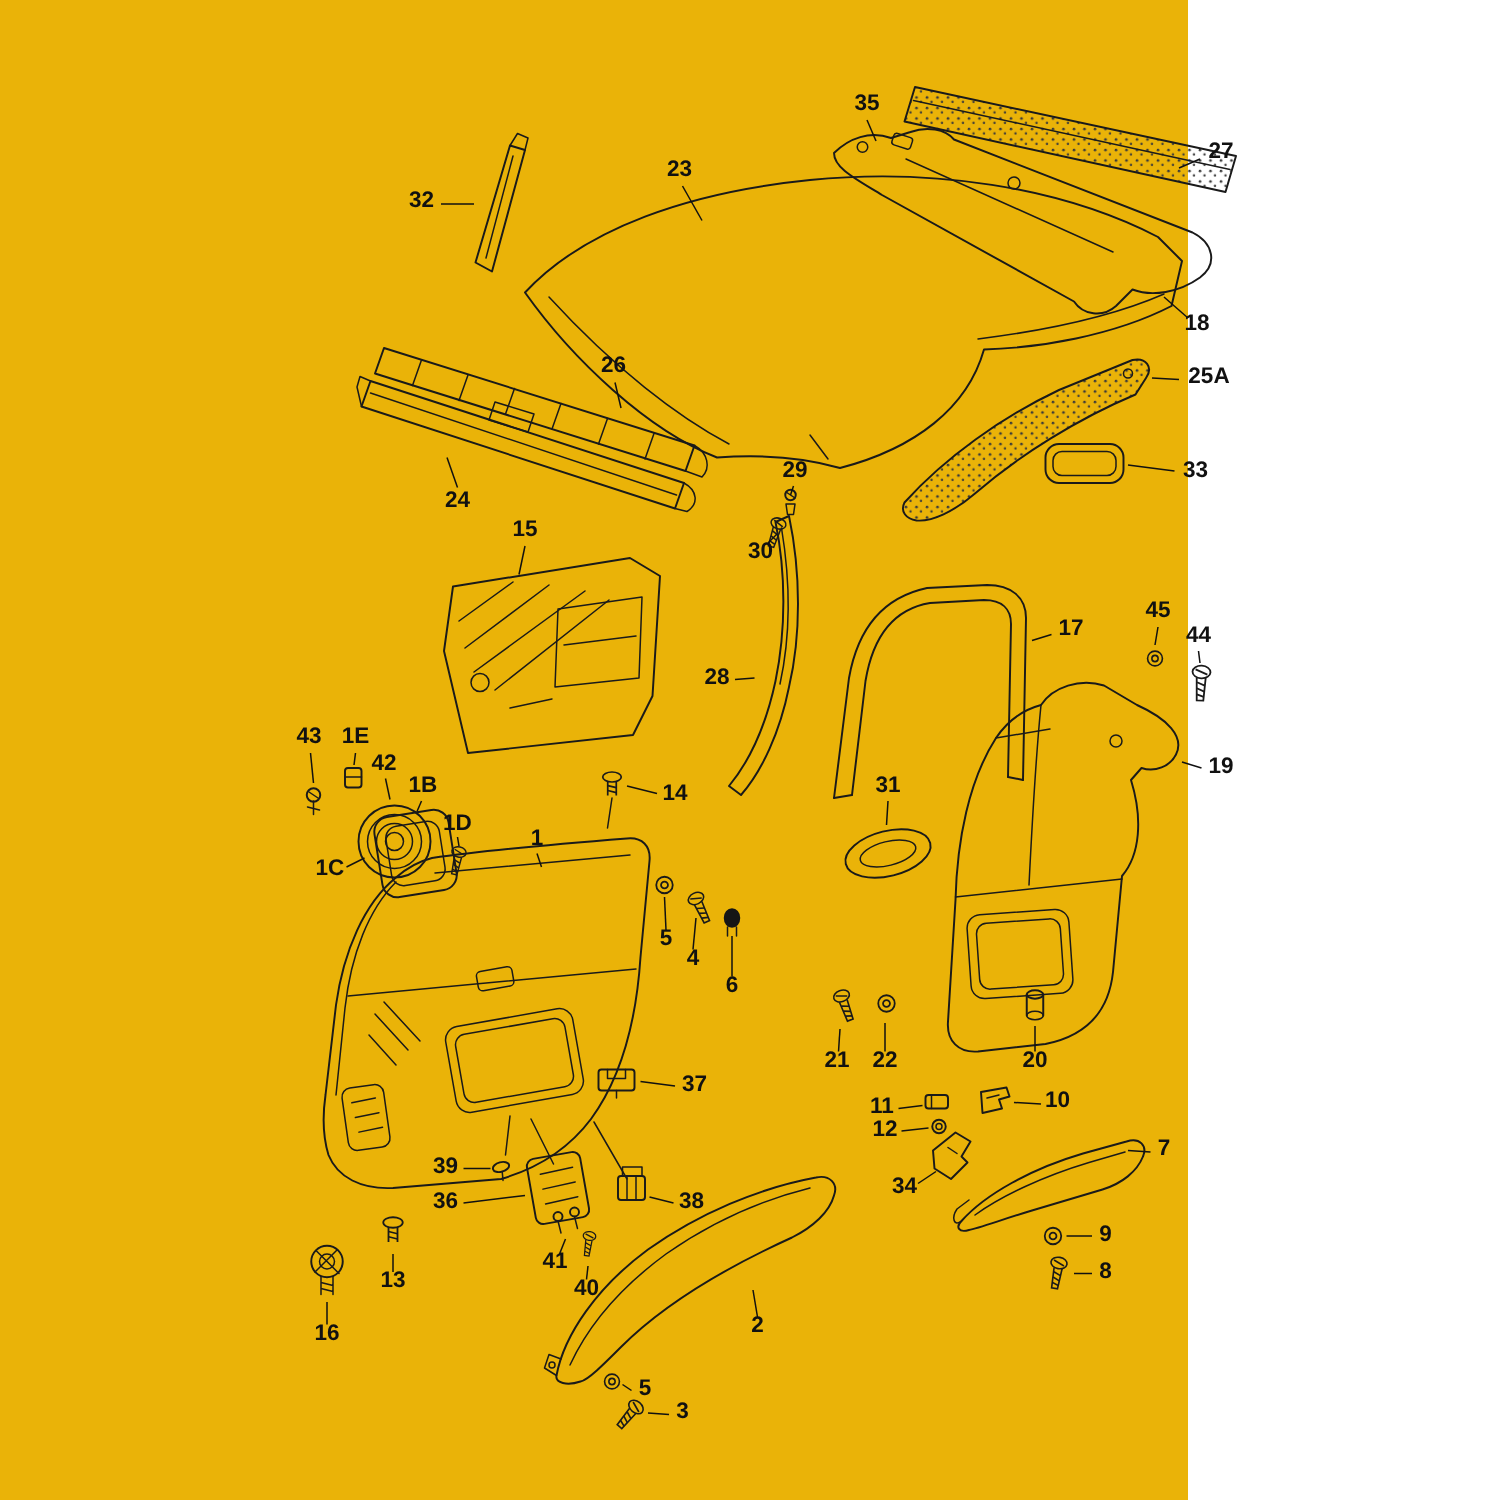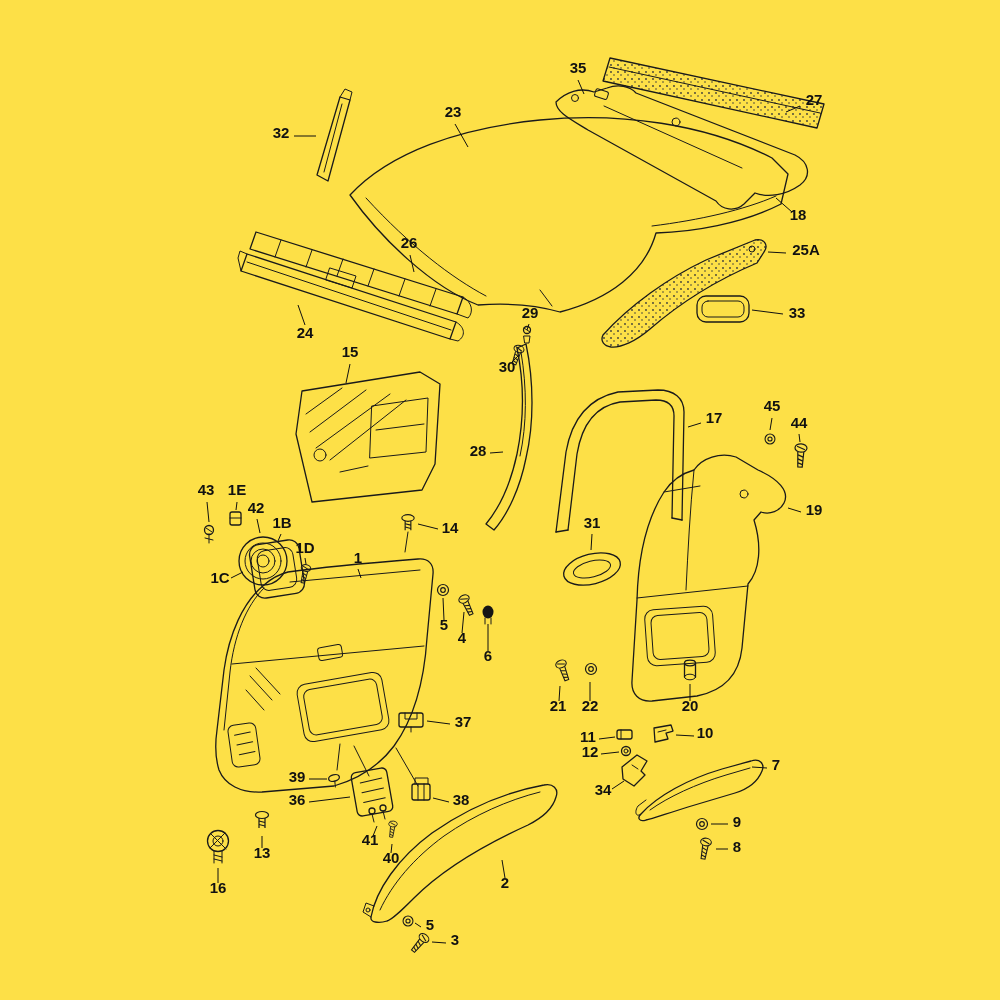--- a/index.html
+++ b/index.html
@@ -1,16 +1,16 @@
 <!DOCTYPE html>
 <html><head>
 <meta charset="utf-8">
 <style>
   html,body{margin:0;padding:0;background:#ffffff;width:1000px;height:1000px;overflow:hidden;}
-  #stage{width:1000px;height:1000px;position:relative;background:#fde047;}
+  #stage{width:792px;height:1000px;position:relative;background:#eab308;}
   svg{display:block;}
   .shape{fill:none;stroke:#1a1a1a;stroke-width:1.3;stroke-linecap:round;stroke-linejoin:round;}
   .thin{stroke-width:1;}
   .stippled{fill:url(#stipple);}
   .solid{fill:#151515;stroke:none;}
   .leader{stroke:#111111;stroke-width:1;}
   .part-label{
     font-family:"Liberation Sans",sans-serif;
     font-size:15px;font-weight:bold;fill:#111111;text-anchor:middle;
   }

